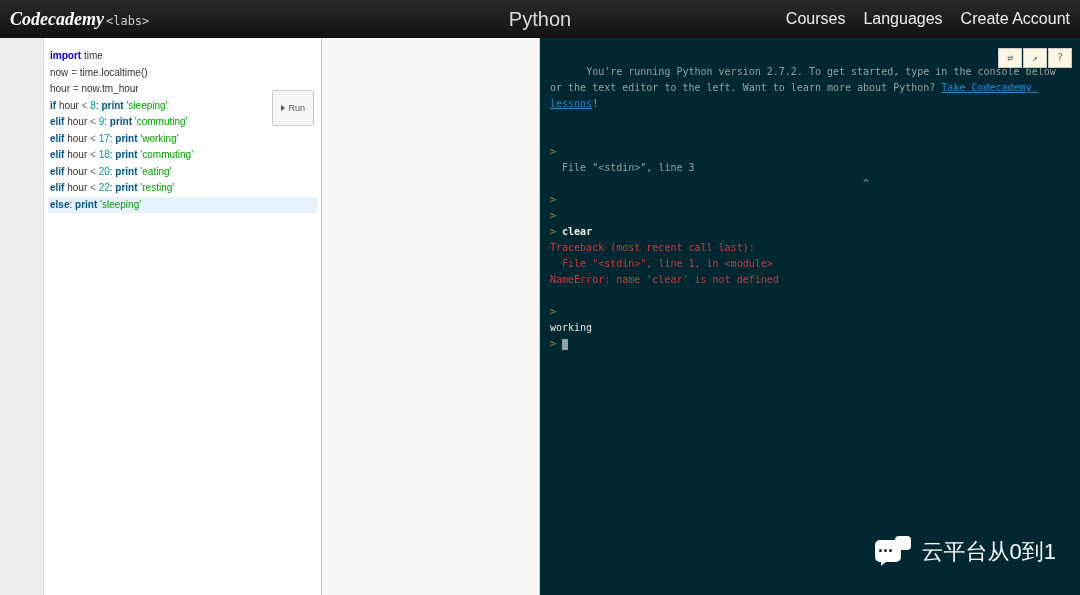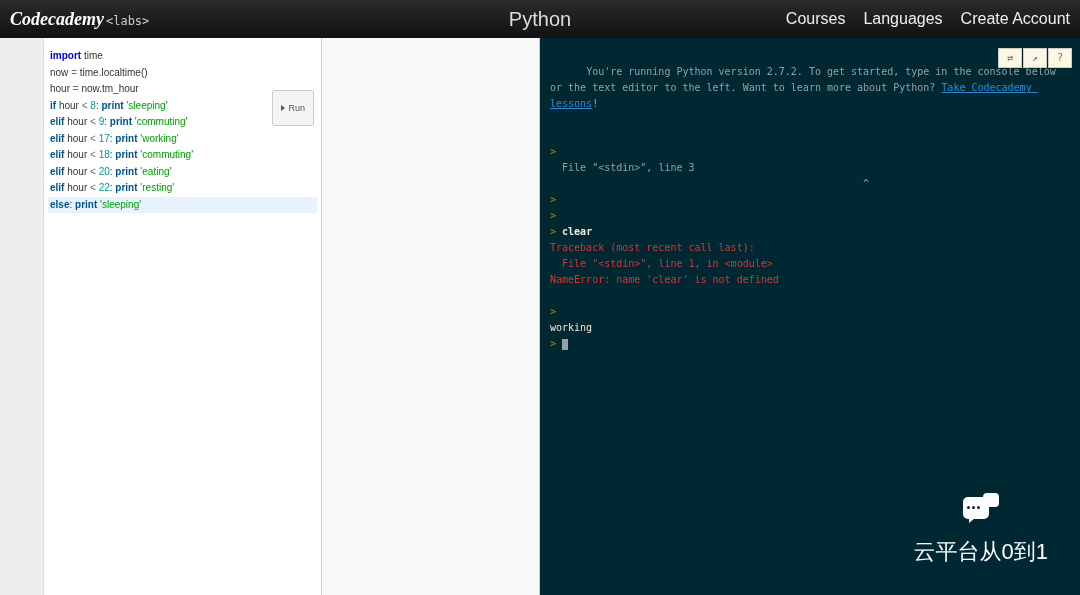--- a/index.html
+++ b/index.html
@@ -130,26 +130,25 @@
     .white { color: #eee8d5; }
     .bold { font-weight: bold; }
     .cursor {
       display: inline-block;
       width: 6px; height: 11px;
       background: #93a1a1;
       vertical-align: middle;
     }
     .overlay {
       position: absolute;
-      right: 32px;
+      right: 24px;
       bottom: 30px;
       display: flex;
       align-items: center;
       gap: 11px;
-      flex-direction: column;
     }
     .overlay-icon {
       width: 36px; height: 30px;
       position: relative;
     }
     .bubble1 {
       position: absolute;
       width: 26px; height: 22px;
       background: #fff;
       border-radius: 5px;

